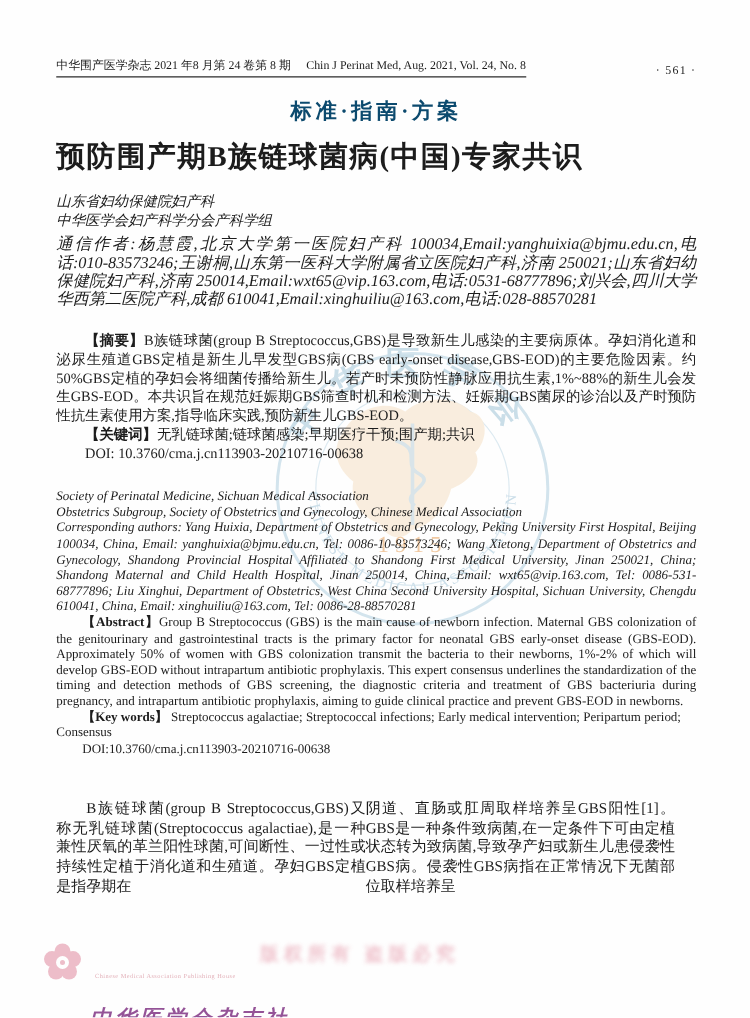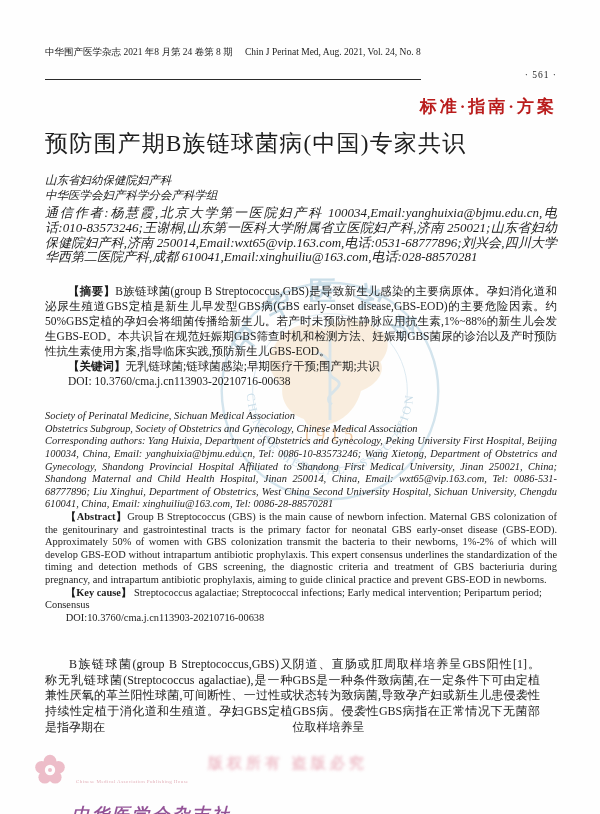--- a/index.html
+++ b/index.html
@@ -23,30 +23,30 @@
   }
   .blur-text {
     position:absolute; left:178px; top:6px; font-size:15px; font-weight:bold;
     color:#ecb4c0; letter-spacing:4px; filter:blur(1.6px); opacity:.8; white-space:nowrap;
   }
 
   
   .content { position:relative; z-index:2; padding:46px 43px 0 45px; }
 
   .journal-line { display:flex; justify-content:space-between; align-items:flex-end; font-size:9.5px; }
-  .journal-ref { border-bottom:1px solid #2b2b2b; padding-bottom:20px; white-space:nowrap; }
+  .journal-ref { border-bottom:1px solid #2b2b2b; padding-bottom:2px; white-space:nowrap; }
   .journal-ref .en { margin-left:10px; }
   .page-number { white-space:nowrap; letter-spacing:1px; }
 
   .section-label {
-    margin-top:15px; text-align:right; color:#b91c1c; font-size:17px;
+    margin-top:15px; text-align:center; color:#0c4a6e; font-size:17px;
     letter-spacing:3px; font-weight:600;
   }
 
-  .article-title { margin-top:11px; font-size:23px; font-weight:normal; letter-spacing:1.2px; line-height:30px; }
+  .article-title { margin-top:11px; font-size:23px; font-weight:bold; letter-spacing:1.2px; line-height:30px; }
 
   .author-groups { margin-top:14px; font-size:11.5px; font-style:italic; line-height:15px; }
   .correspondence { margin-top:3px; font-size:13px; font-style:italic; line-height:14.8px; text-align:justify; }
 
   .cn-abstract { margin-top:19px; font-size:11.5px; line-height:15px; text-align:justify; }
   .indent { text-indent:2em; }
   p { margin:0; }
   .blabel { font-weight:bold; }
 
   .english-block { margin-top:21px; font-size:10.4px; line-height:12.6px; }
@@ -128,21 +128,21 @@
       <p class="indent"><span class="blabel">【摘要】</span><span>B族链球菌(group B Streptococcus,GBS)是导致新生儿感染的主要病原体。孕妇消化道和泌尿生殖道GBS定植是新生儿早发型GBS病(GBS early-onset disease,GBS-EOD)的主要危险因素。约50%GBS定植的孕妇会将细菌传播给新生儿。若产时未预防性静脉应用抗生素,1%~88%的新生儿会发生GBS-EOD。本共识旨在规范妊娠期GBS筛查时机和检测方法、妊娠期GBS菌尿的诊治以及产时预防性抗生素使用方案,指导临床实践,预防新生儿GBS-EOD。</span></p>
       <p class="indent"><span class="blabel">【关键词】</span><span>无乳链球菌;链球菌感染;早期医疗干预;围产期;共识</span></p>
       <p class="indent">DOI: 10.3760/cma.j.cn113903-20210716-00638</p>
     </div>
 
     <div class="english-block">
       <p class="en-affil">Society of Perinatal Medicine, Sichuan Medical Association</p>
       <p class="en-affil">Obstetrics Subgroup, Society of Obstetrics and Gynecology, Chinese Medical Association</p>
       <p class="en-corresp">Corresponding authors: Yang Huixia, Department of Obstetrics and Gynecology, Peking University First Hospital, Beijing 100034, China, Email: yanghuixia@bjmu.edu.cn, Tel: 0086-10-83573246; Wang Xietong, Department of Obstetrics and Gynecology, Shandong Provincial Hospital Affiliated to Shandong First Medical University, Jinan 250021, China; Shandong Maternal and Child Health Hospital, Jinan 250014, China, Email: wxt65@vip.163.com, Tel: 0086-531-68777896; Liu Xinghui, Department of Obstetrics, West China Second University Hospital, Sichuan University, Chengdu 610041, China, Email: xinghuiliu@163.com, Tel: 0086-28-88570281</p>
       <p class="en-abstract indent"><span class="blabel">【Abstract】</span><span>Group B Streptococcus (GBS) is the main cause of newborn infection. Maternal GBS colonization of the genitourinary and gastrointestinal tracts is the primary factor for neonatal GBS early-onset disease (GBS-EOD). Approximately 50% of women with GBS colonization transmit the bacteria to their newborns, 1%-2% of which will develop GBS-EOD without intrapartum antibiotic prophylaxis. This expert consensus underlines the standardization of the timing and detection methods of GBS screening, the diagnostic criteria and treatment of GBS bacteriuria during pregnancy, and intrapartum antibiotic prophylaxis, aiming to guide clinical practice and prevent GBS-EOD in newborns.</span> </p>
-      <p class="indent"><span class="blabel">【Key cause】</span> <span>Streptococcus agalactiae; Streptococcal infections; Early medical intervention; Peripartum period; Consensus</span></p>
+      <p class="indent"><span class="blabel">【Key words】</span> <span>Streptococcus agalactiae; Streptococcal infections; Early medical intervention; Peripartum period; Consensus</span></p>
       <p class="indent">DOI:10.3760/cma.j.cn113903-20210716-00638</p>
     </div>
 
     <div class="body-columns">
       <div class="col">
         <p class="indent">B族链球菌(group B Streptococcus,GBS)又称无乳链球菌(Streptococcus agalactiae),是一种兼性厌氧的革兰阳性球菌,可间断性、一过性或持续性定植于消化道和生殖道。孕妇GBS定植是指孕期在</p>
       </div>
       <div class="col">
         <p>阴道、直肠或肛周取样培养呈GBS阳性[1]。GBS是一种条件致病菌,在一定条件下可由定植状态转为致病菌,导致孕产妇或新生儿患侵袭性GBS病。侵袭性GBS病指在正常情况下无菌部位取样培养呈</p>
       </div>

